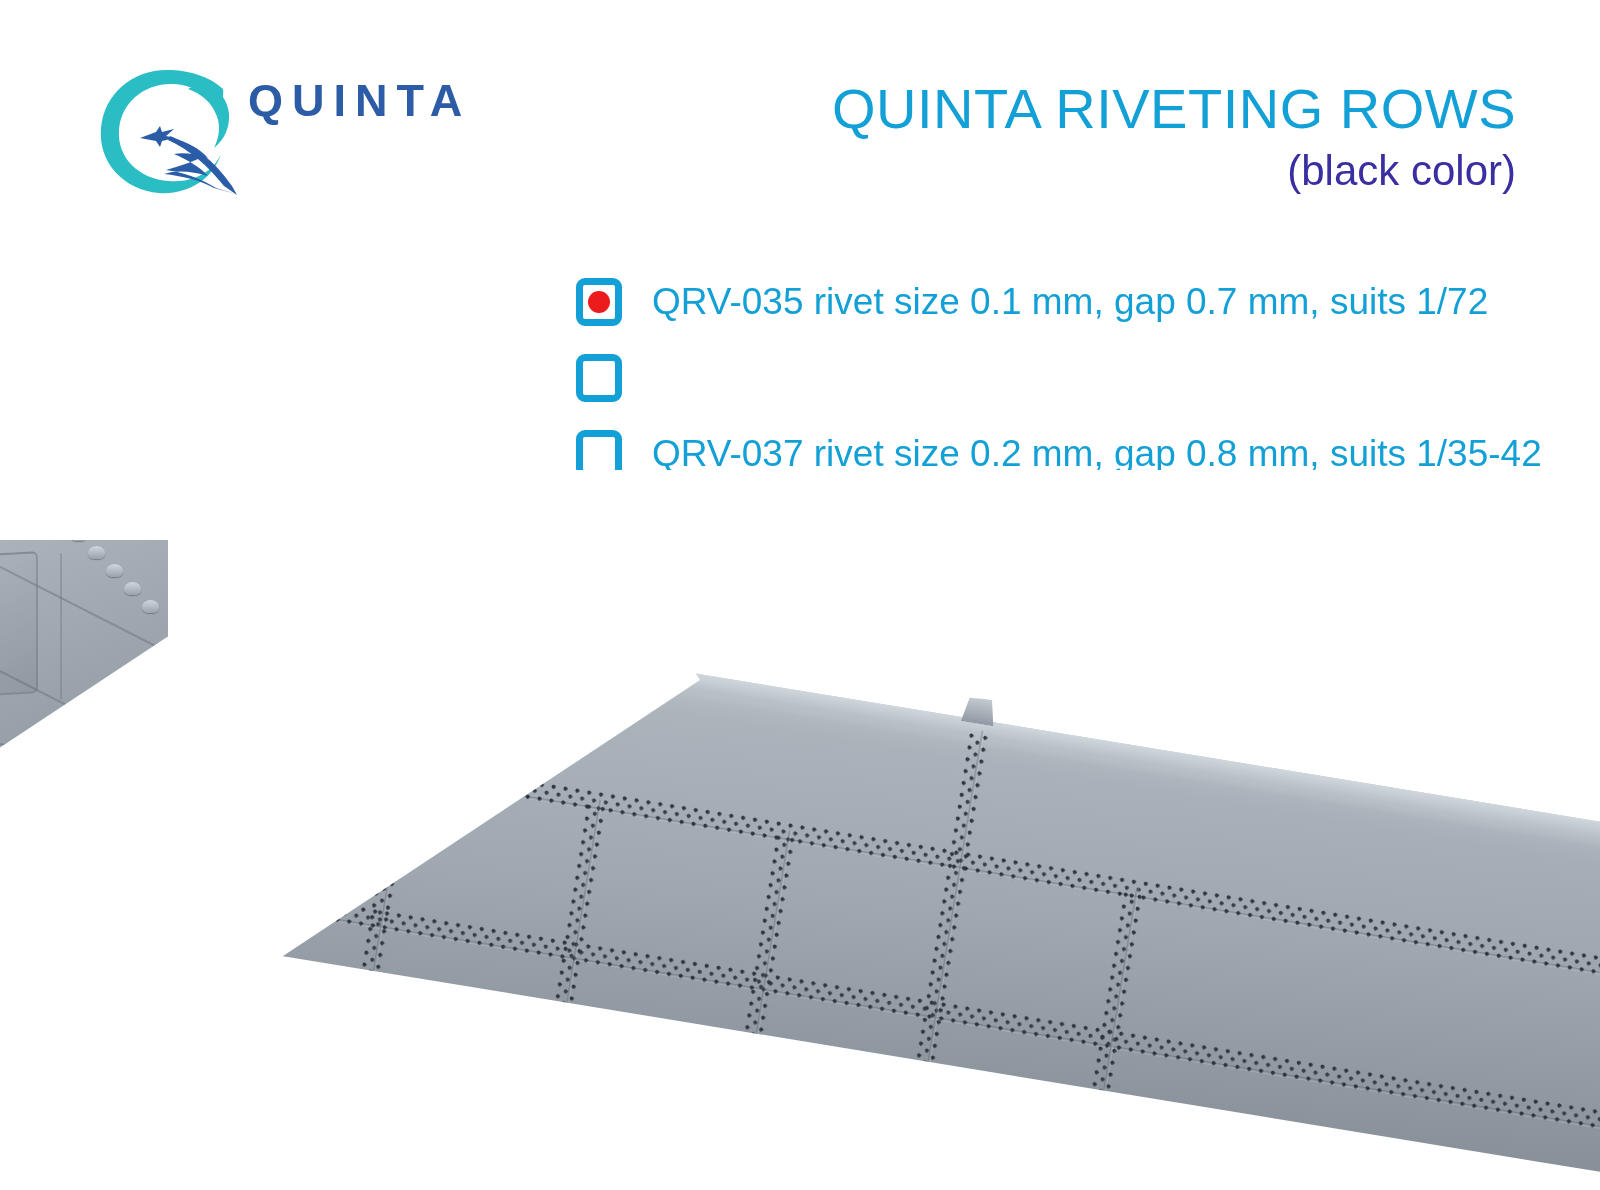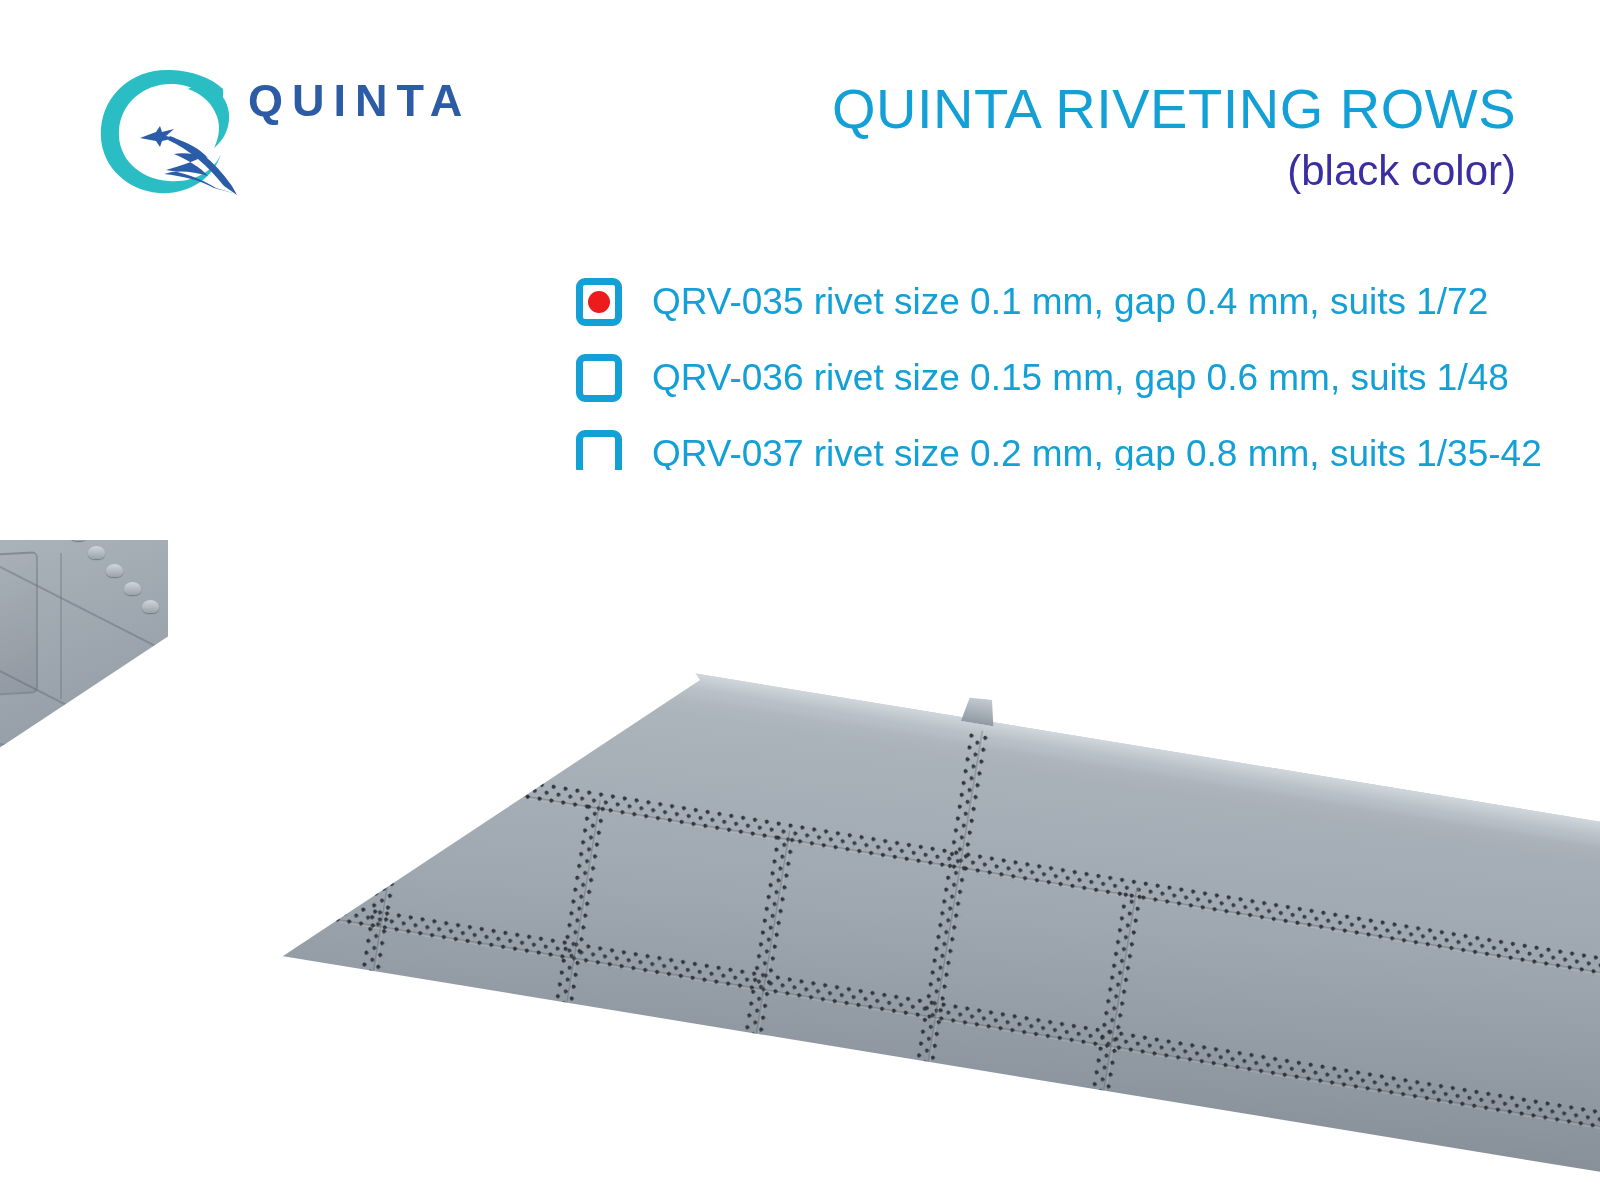--- a/index.html
+++ b/index.html
@@ -166,26 +166,25 @@
       <div id="subtitle">(black color)</div>
     </div>
   </div>
 
   <div id="options">
 
     <div class="optrow">
       <div class="cbox">
         <div class="cdot"></div>
       </div>
-      <div class="optlabel">QRV-035 rivet size 0.1 mm, gap 0.4 mm, suits 1/72</div>
+      <div class="optlabel">QRV-035 rivet size 0.1 mm, gap 0.7 mm, suits 1/72</div>
     </div>
 
     <div class="optrow">
       <div class="cbox"></div>
-      <div class="optlabel">QRV-036 rivet size 0.15 mm, gap 0.6 mm, suits 1/48</div>
     </div>
 
     <div class="optrow">
       <div class="cbox"></div>
       <div class="optlabel">QRV-037 rivet size 0.2 mm, gap 0.8 mm, suits 1/35-42</div>
     </div>
 
     <div class="optrow">
       <div class="cbox"></div>
       <div class="optlabel">QRV-038 rivet size 0.25 mm, gap 1.0 mm, suits 1/24</div>

